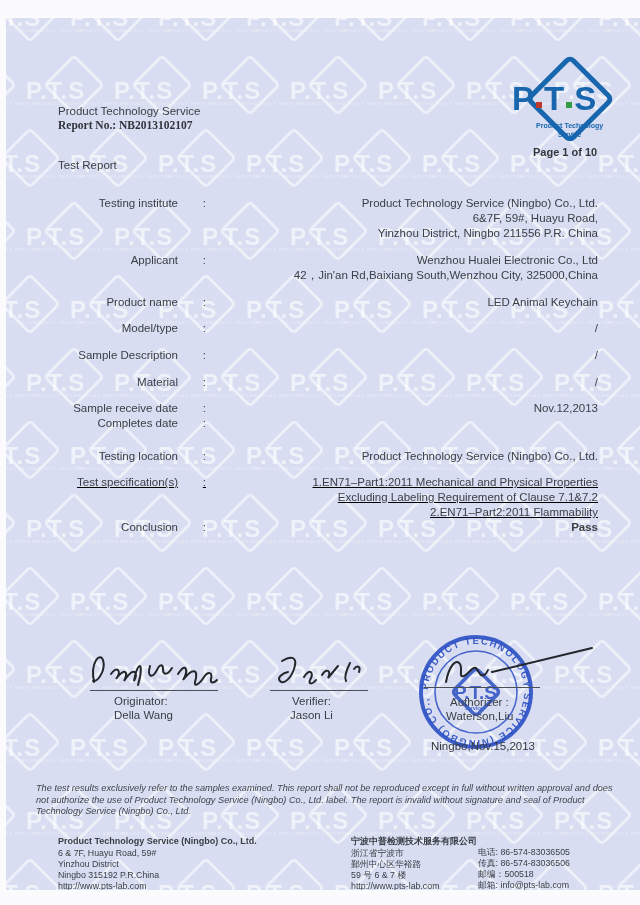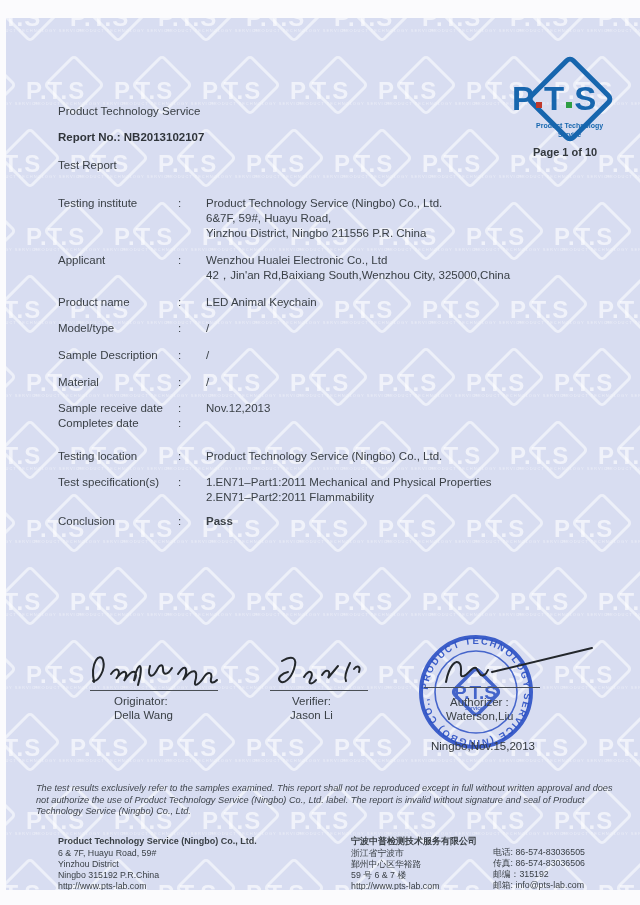--- a/index.html
+++ b/index.html
@@ -17,42 +17,42 @@
   .wm-t { position:absolute; left:0; top:18px; font-weight:bold; font-size:24px;
           letter-spacing:1px; color:rgba(255,255,255,0.62); }
   .wm-s { position:absolute; left:8px; top:42px; font-size:4px;
           color:rgba(255,255,255,0.5); letter-spacing:1px; white-space:nowrap; }
   
   .abs { position:absolute; }
   .txt { font-size:11.5px; color:#3a4046; line-height:15px; }
   .bold { font-weight:bold; }
   
   .hdr-service { left:52px; top:86px; }
-  .hdr-report  { left:52px; top:112px; color:#30353b; }
+  .hdr-report  { left:52px; top:100px; color:#30353b;font-family:Liberation Serif, serif; }
   .hdr-title   { left:52px; top:140px; }
   
   .logo { left:500px; top:22px; width:130px; height:140px; }
   .logo-diamond { position:absolute; left:32px; top:27px; width:64px; height:64px;
                   border:5px solid #1766ae; border-radius:7px; transform:rotate(45deg); }
   .logo-text { position:absolute; left:6px; top:40px; font-size:33px; font-weight:bold;
                color:#1766ae; letter-spacing:0px; font-family:"Liberation Sans",sans-serif; }
   .logo-dot { display:inline-block; width:6px; height:6px; margin:0 2px 2px 2px; }
   .logo-sub1 { position:absolute; left:30px; top:82px; font-size:7px; font-weight:bold;
                color:#1766ae; white-space:nowrap; }
   .logo-sub2 { position:absolute; left:52px; top:91px; font-size:6.5px; font-weight:bold;
                color:#1766ae; }
   .page-num { left:527px; top:128px; font-size:11px; font-weight:bold; color:#33383d; }
   
-  .fields { left:52px; top:178px; width:540px; }
+  .fields { left:52px; top:178px; width:540px;text-align:right; }
   .frow { display:flex; }
   .flabel { width:120px; font-size:11.5px; color:#3a4046; line-height:15px; }
   .fcolon { width:28px; font-size:11.5px; color:#3a4046; line-height:15px; }
   .fvalue { flex:1; font-size:11.5px; color:#3a4046; line-height:15px; }
   .mb12{margin-bottom:12px;} .mb13{margin-bottom:11px;} .mb11{margin-bottom:11px;}
-  .mb10{margin-bottom:18px;} .mb9{margin-bottom:9px;} .mb0{margin-bottom:0;}
+  .mb10{margin-bottom:18px;} .mb9{text-decoration:underline;} .mb0{margin-bottom:0;}
   
   .sig-svg { position:absolute; }
   .sig-line { position:absolute; border-top:1.5px solid #4a4f55; }
   .sig-cap { position:absolute; font-size:11.5px; color:#3a4046; line-height:14px; }
   .stamp-wrap { left:395px; top:599px; width:150px; height:150px; }
   .stamp-cap { z-index:5; }
   .place-date { left:425px; top:722px; font-size:11.5px; color:#33383d; }
   
   .disclaimer { left:30px; top:765px; width:586px; font-size:9.2px;
                 line-height:11.5px; color:#3f454c;font-style:italic; }
@@ -642,20 +642,21 @@
       <div class="frow mb11">
         <div class="flabel">Testing location</div>
         <div class="fcolon">:</div>
         <div class="fvalue">Product Technology Service (Ningbo) Co., Ltd.</div>
       </div>
       <div class="frow mb9">
         <div class="flabel">Test specification(s)</div>
         <div class="fcolon">:</div>
         <div class="fvalue">
           <div>1.EN71–Part1:2011 Mechanical and Physical Properties</div>
+          <div>Excluding Labeling Requirement of Clause 7.1&amp;7.2</div>
           <div>2.EN71–Part2:2011 Flammability</div>
         </div>
       </div>
       <div class="frow mb0">
         <div class="flabel">Conclusion</div>
         <div class="fcolon">:</div>
         <div class="fvalue bold">Pass</div>
       </div>
     </div>
 
@@ -719,23 +720,23 @@
         <div>Ningbo 315192  P.R.China</div>
         <div class="flink">http://www.pts-lab.com</div>
       </div>
       <div class="fcol" style="left:345px; top:0;">
         <div class="fcol-title">宁波中普检测技术服务有限公司</div>
         <div>浙江省宁波市</div>
         <div>鄞州中心区华裕路</div>
         <div>59 号 6 &amp; 7 楼</div>
         <div class="flink">http://www.pts-lab.com</div>
       </div>
-      <div class="fcol" style="left:487px; top:11px;">
+      <div class="fcol" style="left:472px; top:11px;">
         <div>电话: 86-574-83036505</div>
         <div>传真: 86-574-83036506</div>
-        <div>邮编：315192</div>
+        <div>邮编：500518</div>
         <div>邮箱: info@pts-lab.com</div>
       </div>
 
     </div>
 
   </div>
 </div>
 
 </body></html>

